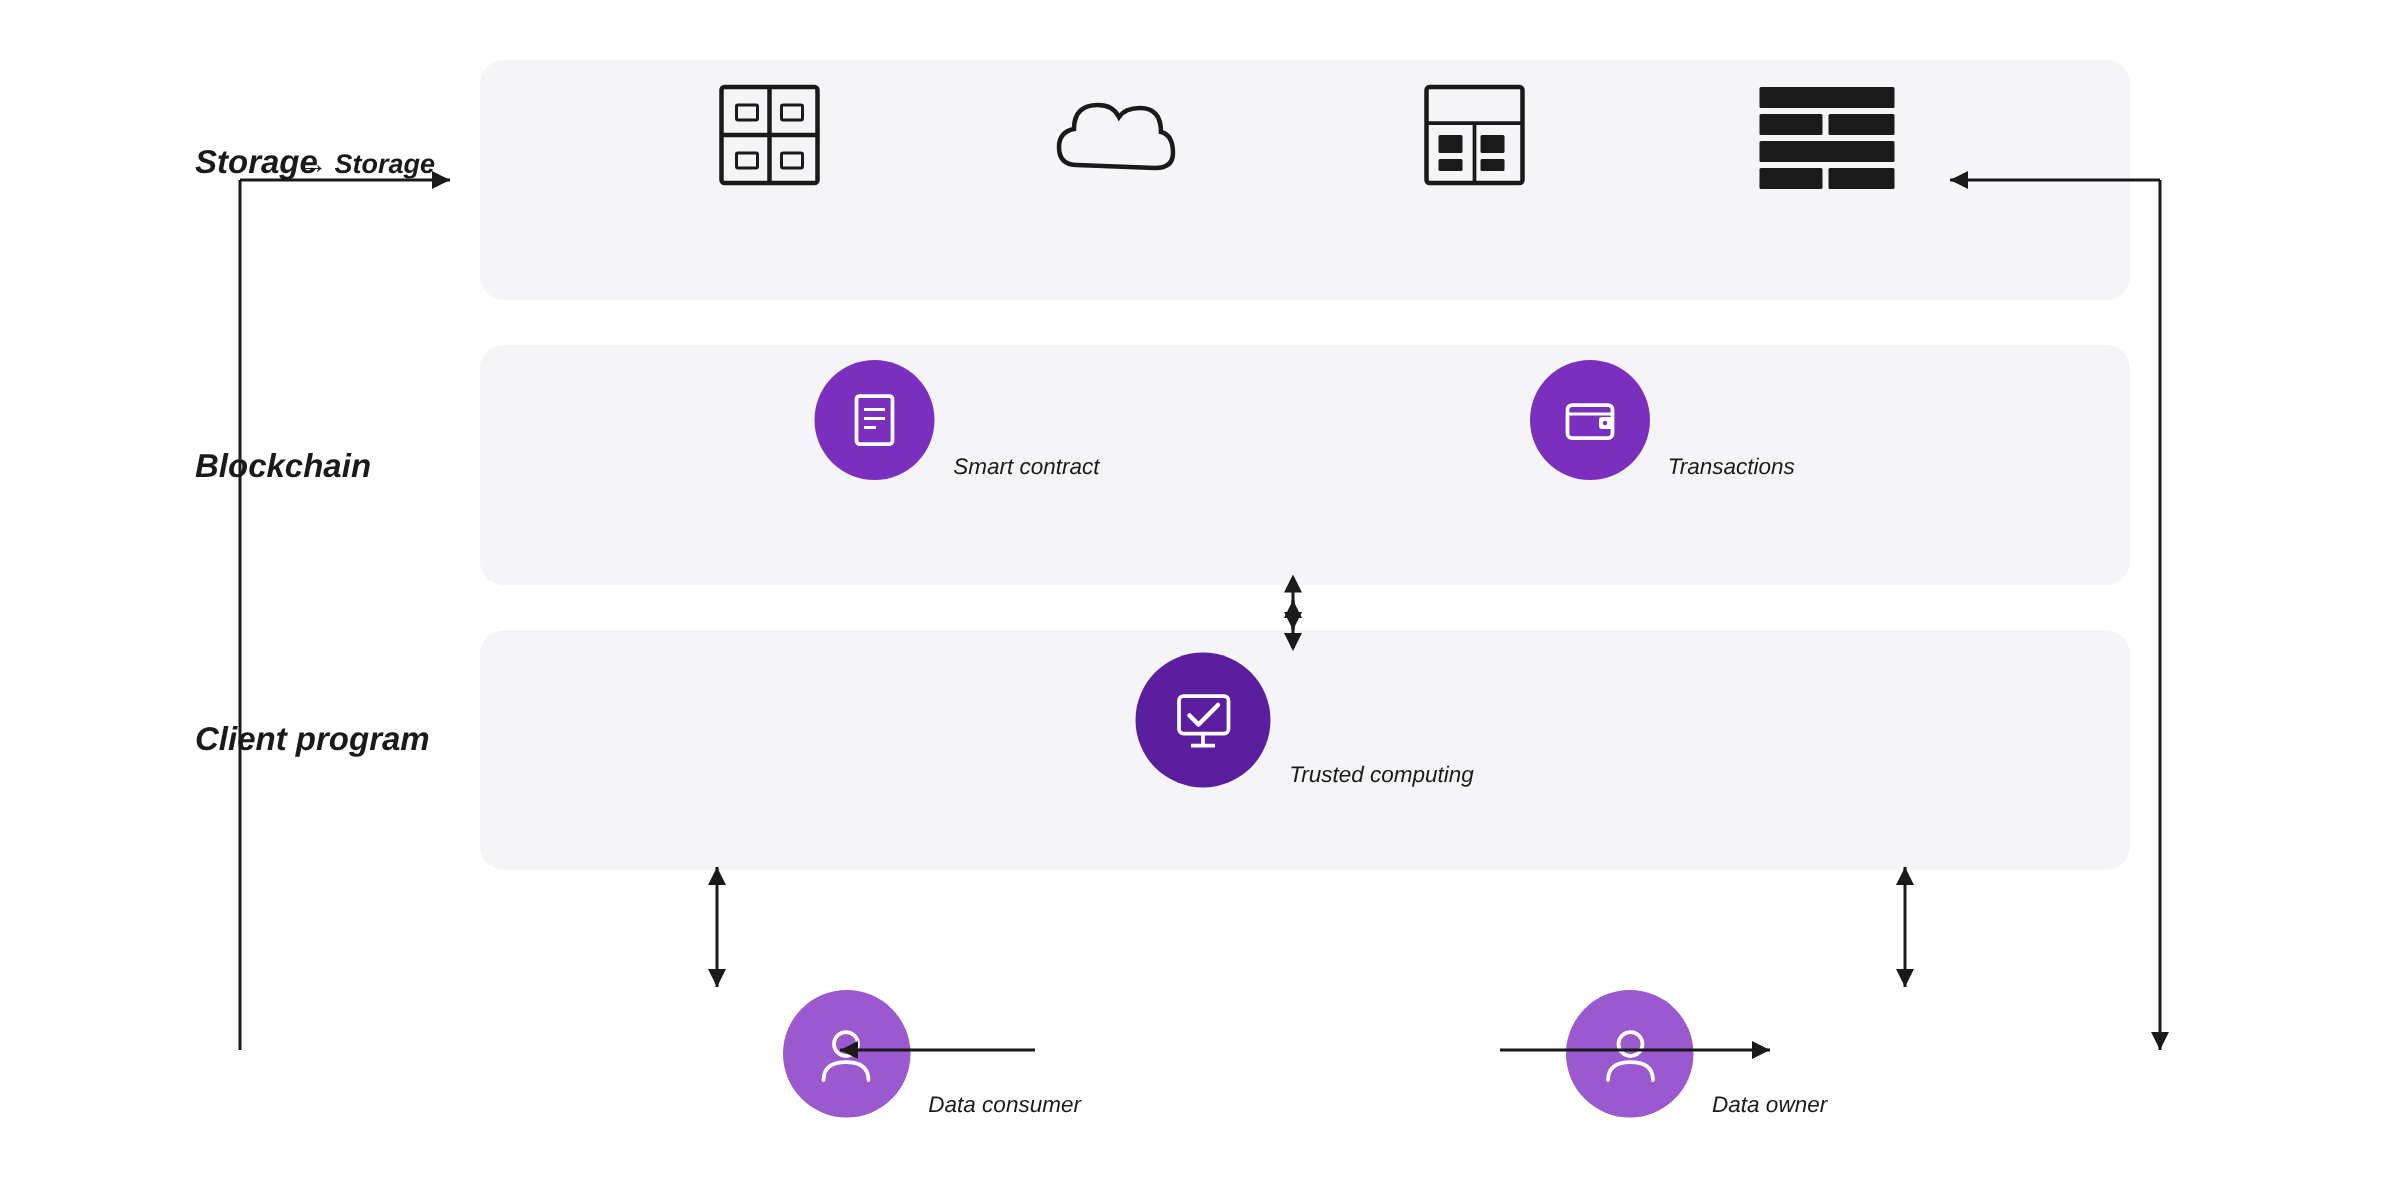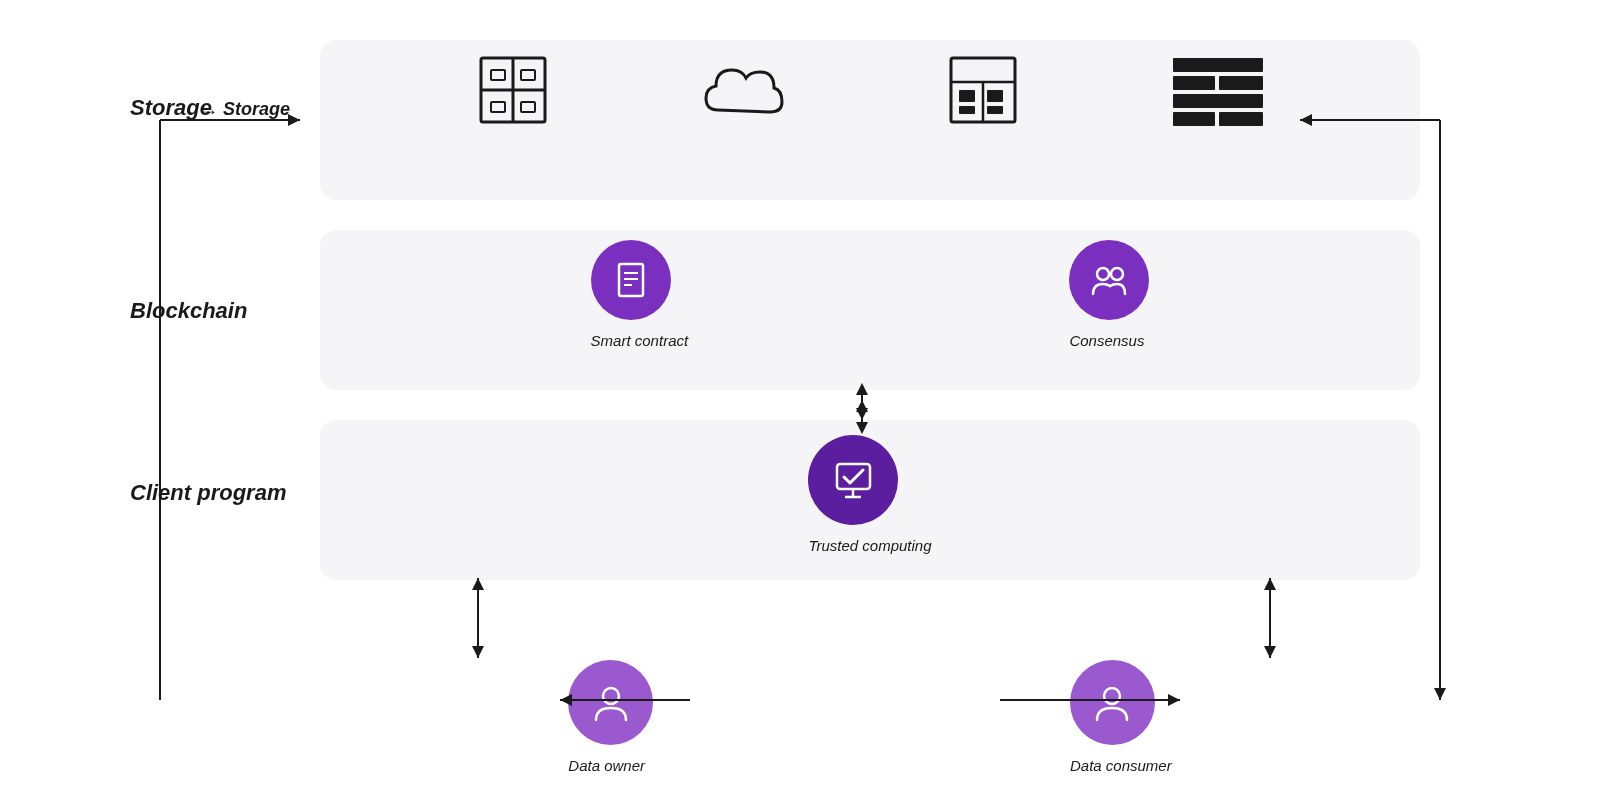--- a/index.html
+++ b/index.html
@@ -111,22 +111,21 @@
       height: 80px;
       border-radius: 50%;
       display: flex;
       align-items: center;
       justify-content: center;
     }
     .circle-purple { background: #7b2fbf; }
 
     .icon-item {
       display: flex;
-      flex-direction: column;
-      align-items: flex-start;
+      align-items: flex-end;
       gap: 12px;
     }
     .icon-label {
       font-size: 15px;
       color: #1a1a1a;
       text-align: center;
       max-width: 130px;
     }
 
     
@@ -196,32 +195,32 @@
         <svg width="40" height="40" viewBox="0 0 40 40" fill="none">
           <rect x="8" y="4" width="24" height="32" rx="2" stroke="white" stroke-width="2.5" fill="none"></rect>
           <line x1="13" y1="13" x2="27" y2="13" stroke="white" stroke-width="2"></line>
           <line x1="13" y1="19" x2="27" y2="19" stroke="white" stroke-width="2"></line>
           <line x1="13" y1="25" x2="21" y2="25" stroke="white" stroke-width="2"></line>
         </svg>
       </div>
       <span class="icon-label">Smart contract</span>
     </div>
 
-
     <div class="icon-item">
       <div class="circle-icon circle-purple">
         <svg width="40" height="40" viewBox="0 0 40 40" fill="none">
-          <circle cx="14" cy="14" r="6" stroke="white" stroke-width="2.5" fill="none"></circle>
-          <path d="M4 34 Q4 24 14 24 Q18 24 21 26" stroke="white" stroke-width="2.5" fill="none" stroke-linecap="round"></path>
-          <circle cx="28" cy="14" r="6" stroke="white" stroke-width="2.5" fill="none"></circle>
-          <path d="M36 34 Q36 24 28 24 Q24 24 21 26" stroke="white" stroke-width="2.5" fill="none" stroke-linecap="round"></path>
-        </svg>
-      </div>
-      <span class="icon-label">Consensus</span>
-    </div>
+          <rect x="5" y="10" width="30" height="22" rx="3" stroke="white" stroke-width="2.5" fill="none"></rect>
+          <rect x="26" y="18" width="9" height="8" rx="2" fill="white"></rect>
+          <circle cx="30" cy="22" r="1.5" fill="#7b2fbf"></circle>
+          <line x1="5" y1="16" x2="35" y2="16" stroke="white" stroke-width="2"></line>
+        </svg>
+      </div>
+      <span class="icon-label">Transactions</span>
+    </div>
+
 
   </div>
 
   <div class="trusted-icons">
 
     <div class="icon-item">
       <div class="circle-icon" style="background:#5a1e9e; width:90px; height:90px;">
         <svg width="45" height="45" viewBox="0 0 45 45" fill="none">
           <rect x="6" y="6" width="33" height="25" rx="3" stroke="white" stroke-width="2.5" fill="none"></rect>
           <polyline points="13,19 19,25 32,12" stroke="white" stroke-width="3" fill="none" stroke-linecap="round" stroke-linejoin="round"></polyline>
@@ -237,31 +236,31 @@
   <div class="bottom-icons">
 
 
     <div class="icon-item">
       <div class="circle-icon" style="background:#9b59d0; width:85px; height:85px;">
         <svg width="42" height="42" viewBox="0 0 42 42" fill="none">
           <circle cx="21" cy="14" r="8" stroke="white" stroke-width="2.5" fill="none"></circle>
           <path d="M6 38 Q6 26 21 26 Q36 26 36 38" stroke="white" stroke-width="2.5" fill="none" stroke-linecap="round"></path>
         </svg>
       </div>
-      <span class="icon-label">Data owner</span>
+      <span class="icon-label">Data consumer</span>
     </div>
 
     <div class="icon-item">
       <div class="circle-icon" style="background:#9b59d0; width:85px; height:85px;">
         <svg width="42" height="42" viewBox="0 0 42 42" fill="none">
           <circle cx="21" cy="14" r="8" stroke="white" stroke-width="2.5" fill="none"></circle>
           <path d="M6 38 Q6 26 21 26 Q36 26 36 38" stroke="white" stroke-width="2.5" fill="none" stroke-linecap="round"></path>
         </svg>
       </div>
-      <span class="icon-label">Data consumer</span>
+      <span class="icon-label">Data owner</span>
     </div>
 
   </div>
 
   <svg style="position:absolute;top:0;left:0;width:100%;height:100%;pointer-events:none;">
 
     <line x1="60" y1="100" x2="60" y2="680" stroke="#1a1a1a" stroke-width="2"></line>
 
     <line x1="60" y1="100" x2="200" y2="100" stroke="#1a1a1a" stroke-width="2"></line>
 

